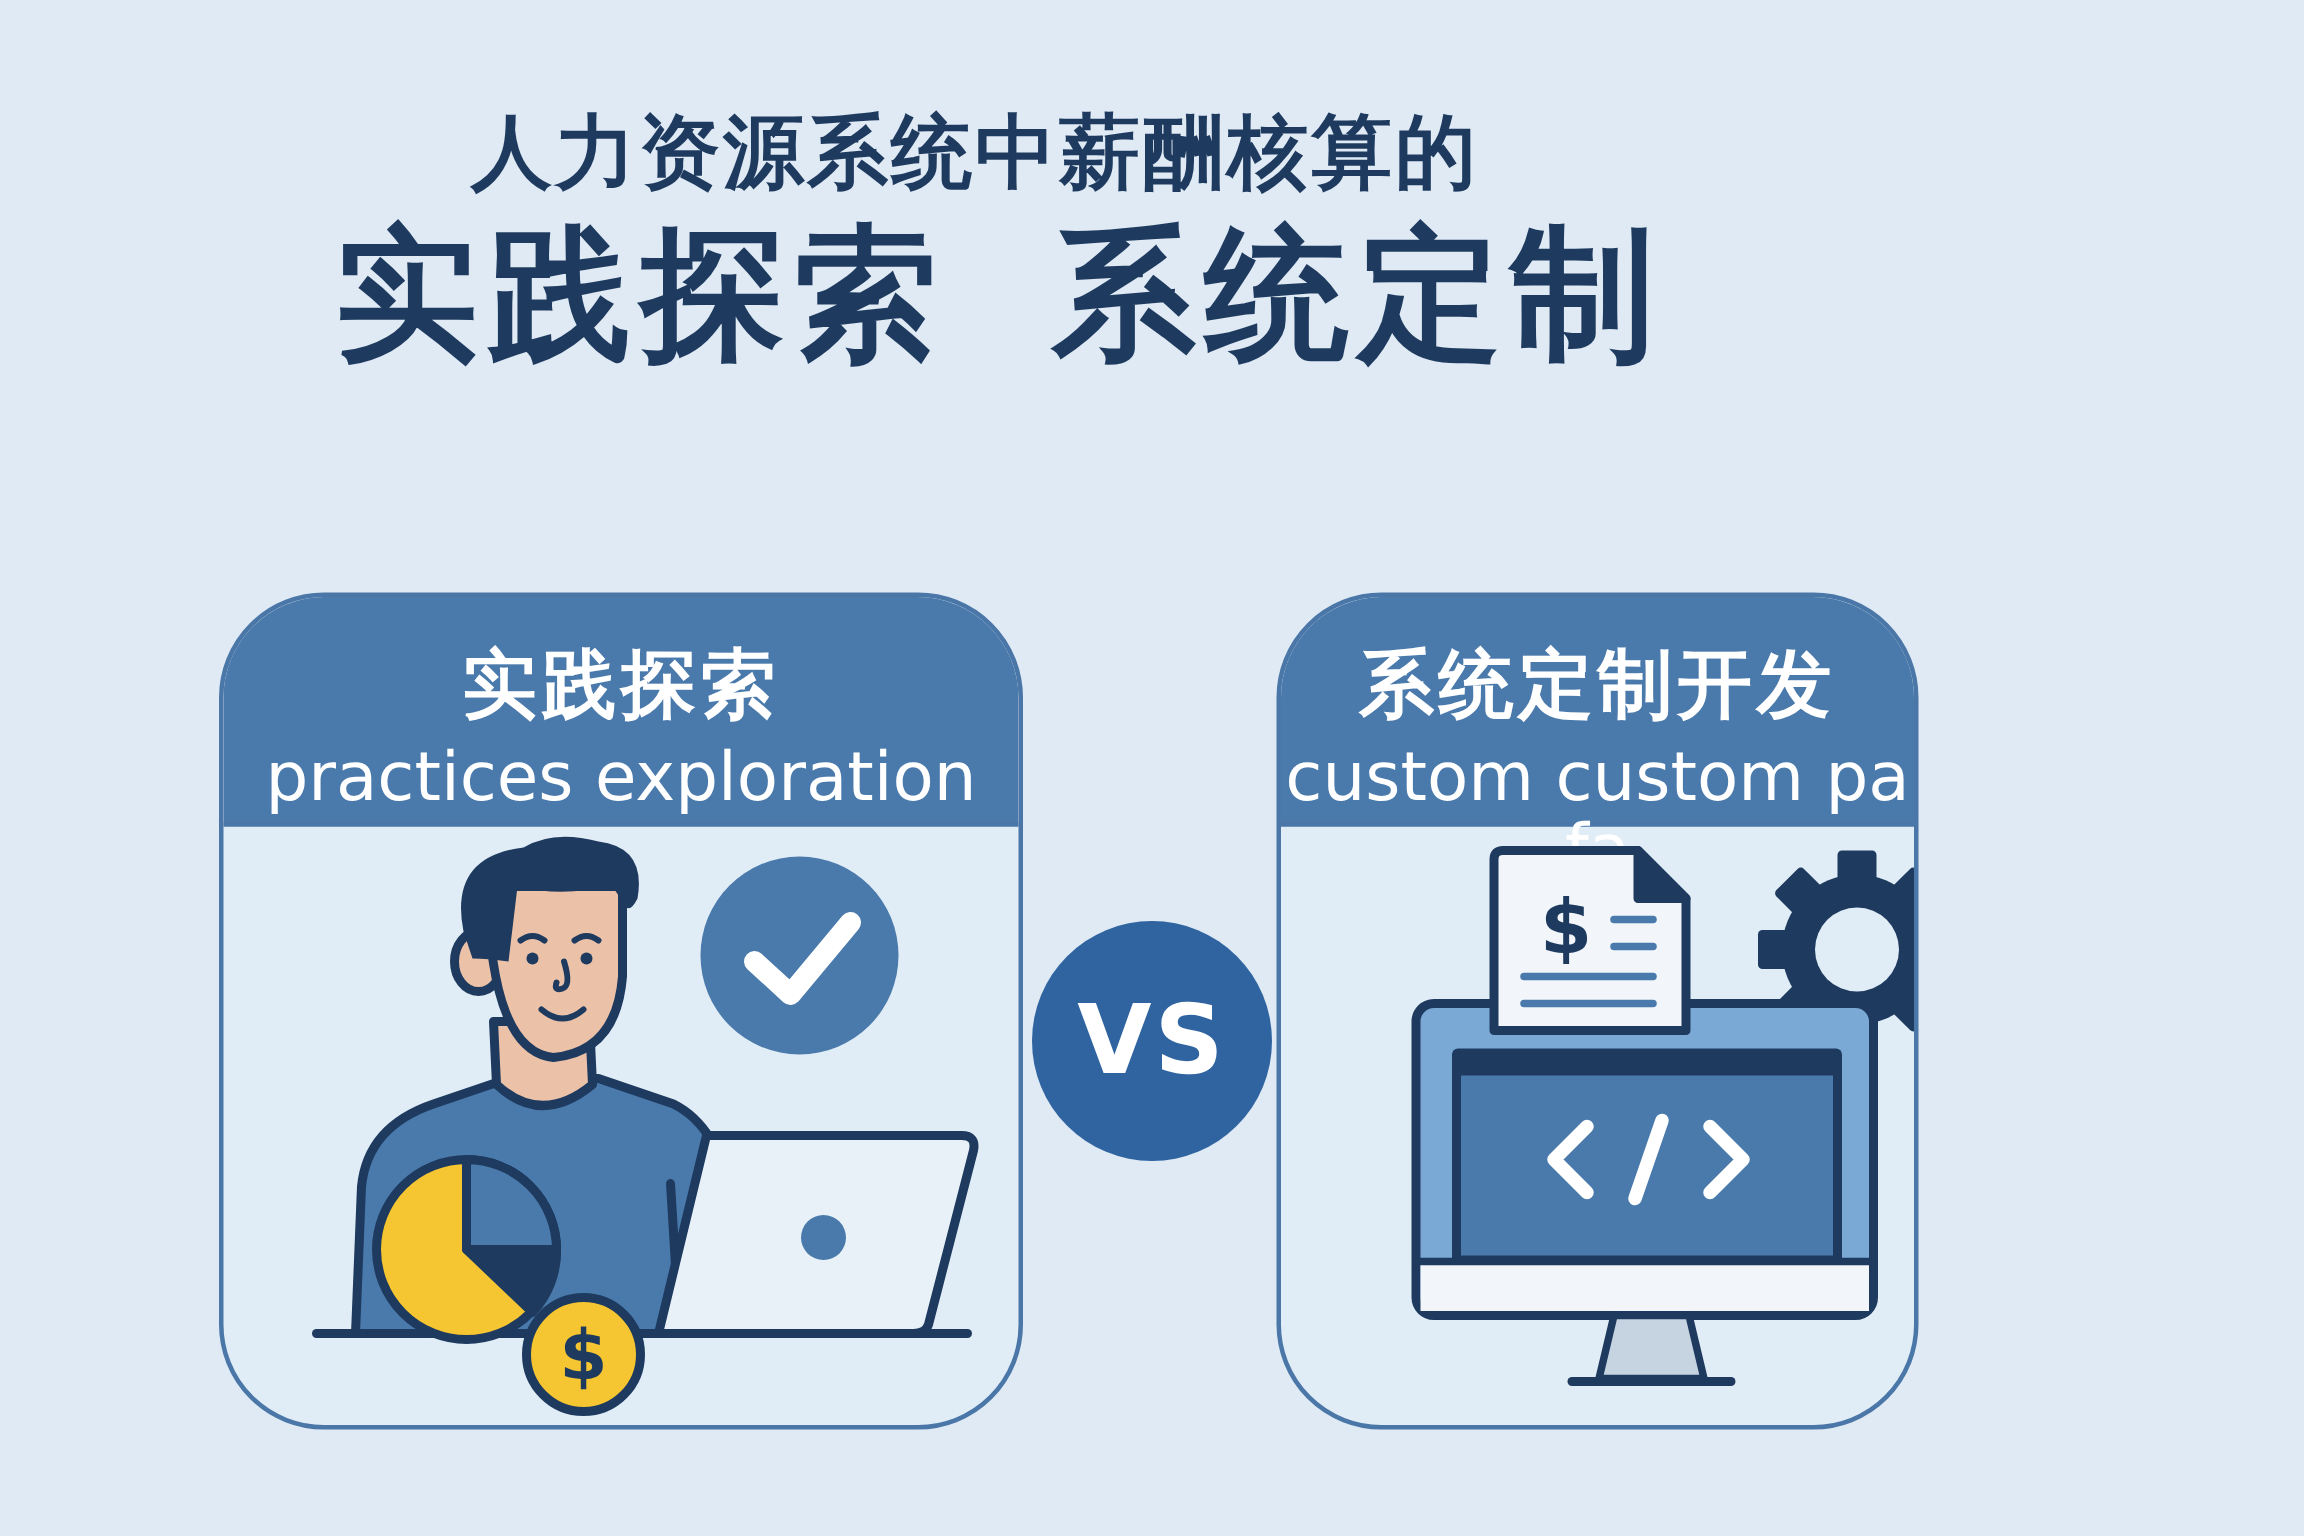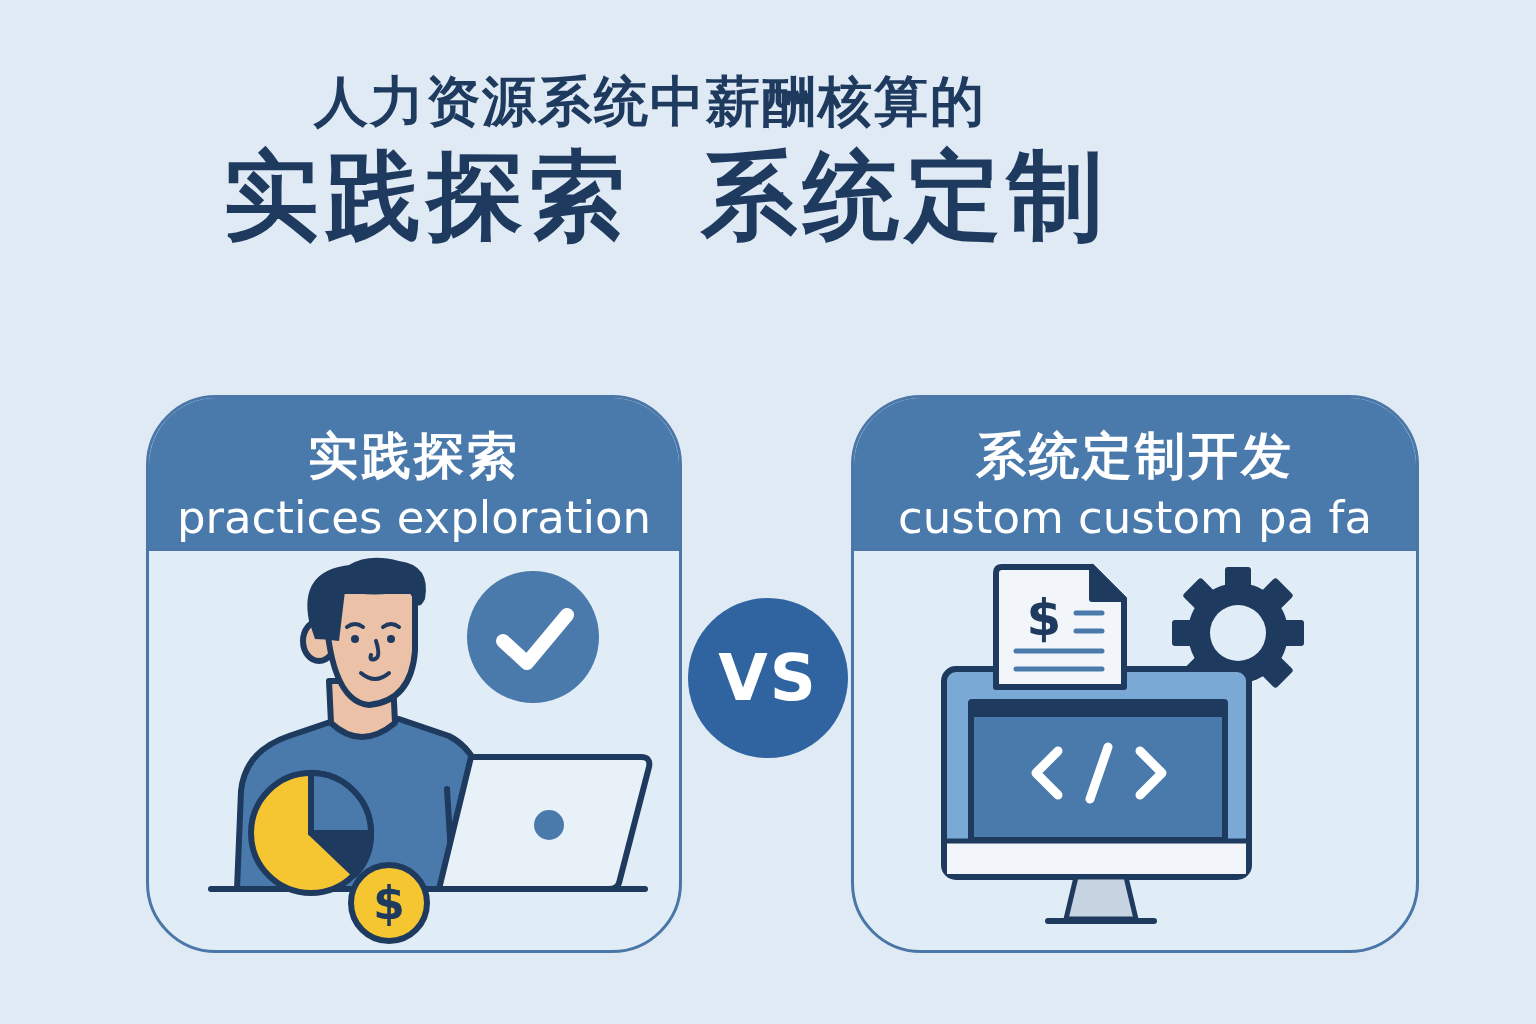--- a/index.html
+++ b/index.html
@@ -17,30 +17,30 @@
     position:absolute; left:0; top:140px; width:1332px; text-align:center;
     font-size:96px; font-weight:bold; color:#1e3a5f; letter-spacing:6px; line-height:112px;
   }
   .title-main .gap { display:inline-block; width:70px; }
   .card {
     position:absolute; top:395px; width:536px; height:558px;
     border:3px solid #4a77a8; border-radius:70px; box-sizing:border-box;
     overflow:hidden; background:#e1edf6;
   }
   .card.left { left:146px; }
-  .card.right { left:851px; width:568px; }
+  .card.right { left:851px; width:428px; }
   .card-head {
     height:150px; background:#4a7aab; color:#fff; text-align:center;
     border-bottom:3px solid #4a77a8;
   }
   .card-head .cn { font-size:50px; font-weight:bold; padding-top:28px; line-height:60px; letter-spacing:3px; }
   .card-head .en { font-size:45px; line-height:48px; margin-top:8px; font-family:"DejaVu Sans",sans-serif; }
   .card-body { position:relative; height:405px; }
   .vs {
-    position:absolute; left:688px; top:598px; width:160px; height:160px; border-radius:50%;
+    position:absolute; left:688px; top:614px; width:160px; height:160px; border-radius:50%;
     background:#2f64a0; color:#fff; font-size:64px; font-weight:bold;
     display:flex; align-items:center; justify-content:center; letter-spacing:2px;
   }
   svg { position:absolute; }
 </style>
 </head>
 <body>
 
 <div class="title-sub">人力资源系统中薪酬核算的</div>
 <div class="title-main">

